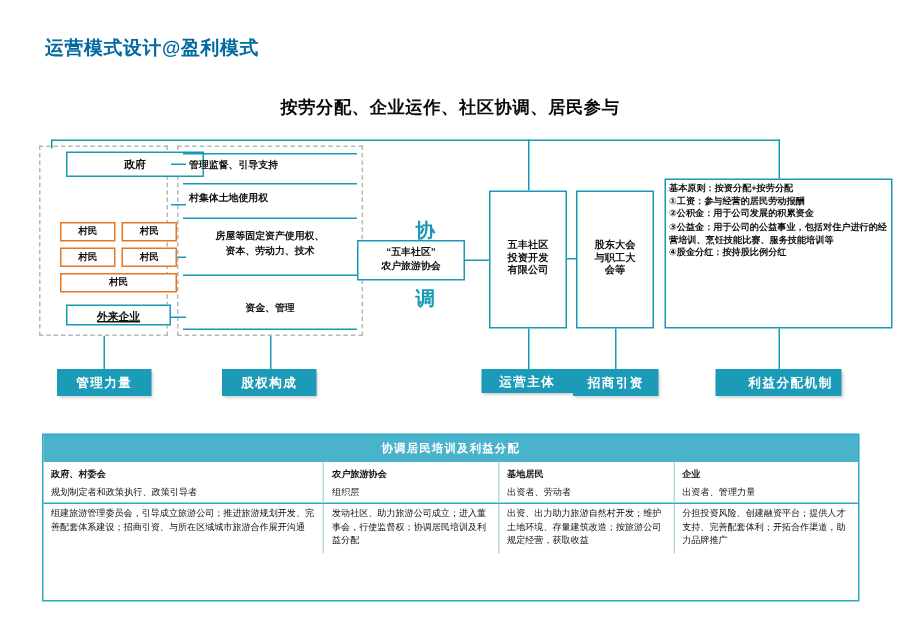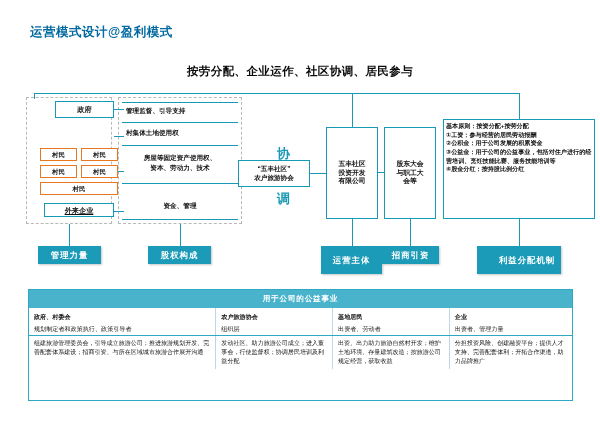--- a/index.html
+++ b/index.html
@@ -112,21 +112,21 @@
 
 <div class="page">
 
   <div class="wm">运营模式设计@盈利模式</div>
 
   <div class="chart-title">按劳分配、企业运作、社区协调、居民参与</div>
 
   <div class="dashframe" style="left:26px;top:97px;width:86px;height:127px;"></div>
   <div class="dashframe" style="left:118px;top:97px;width:124px;height:127px;"></div>
 
-  <div class="tbox" style="left:44px;top:101px;width:59px;height:17px;margin-left:11px;">政府</div>
+  <div class="tbox" style="left:44px;top:101px;width:92px;height:17px;">政府</div>
 
 
   <div class="obox" style="left:40px;top:148px;width:37px;height:13px;">村民</div>
   <div class="obox" style="left:81px;top:148px;width:37px;height:13px;">村民</div>
   <div class="obox" style="left:40px;top:165px;width:37px;height:13px;">村民</div>
   <div class="obox" style="left:81px;top:165px;width:37px;height:13px;">村民</div>
   <div class="obox" style="left:40px;top:182px;width:78px;height:13px;">村民</div>
 
   <div class="tbox" style="left:44px;top:203px;width:70px;height:14px;text-decoration:underline;">外来企业</div>
 
@@ -182,26 +182,26 @@
   <div class="ln lnv" style="left:519px;top:93px;height:26px;"></div>
 
   <div class="ln lnv" style="left:69px;top:224px;height:22px;"></div>
   <div class="ln lnv" style="left:180px;top:224px;height:22px;"></div>
   <div class="ln lnv" style="left:352px;top:219px;height:27px;"></div>
   <div class="ln lnv" style="left:410px;top:219px;height:27px;"></div>
   <div class="ln lnv" style="left:519px;top:219px;height:27px;"></div>
 
   <div class="catlabel" style="left:38px;top:246px;width:63px;height:18px;">管理力量</div>
   <div class="catlabel" style="left:148px;top:246px;width:63px;height:18px;">股权构成</div>
-  <div class="catlabel" style="left:321px;top:246px;width:61px;height:28px;">运营主体</div>
+  <div class="catlabel" style="left:321px;top:246px;width:61px;height:16px;">运营主体</div>
   <div class="catlabel" style="left:382px;top:246px;width:57px;height:18px;">招商引资</div>
-  <div class="catlabel" style="left:477px;top:246px;width:84px;height:28px;padding-left:16px;">利益分配机制</div>
+  <div class="catlabel" style="left:477px;top:246px;width:84px;height:18px;padding-left:16px;">利益分配机制</div>
 
   <div class="tblwrap">
-    <div class="tblhead">用于公司的公益事业</div>
+    <div class="tblhead">协调居民培训及利益分配</div>
 
     <div class="tblrow role-row">
       <div class="tblcell c1">
         <span class="role-name">政府、村委会</span>
         <span class="role-tag">规划制定者和政策执行、政策引导者</span>
       </div>
       <div class="tblcell c2">
         <span class="role-name">农户旅游协会</span>
         <span class="role-tag">组织层</span>
       </div>

